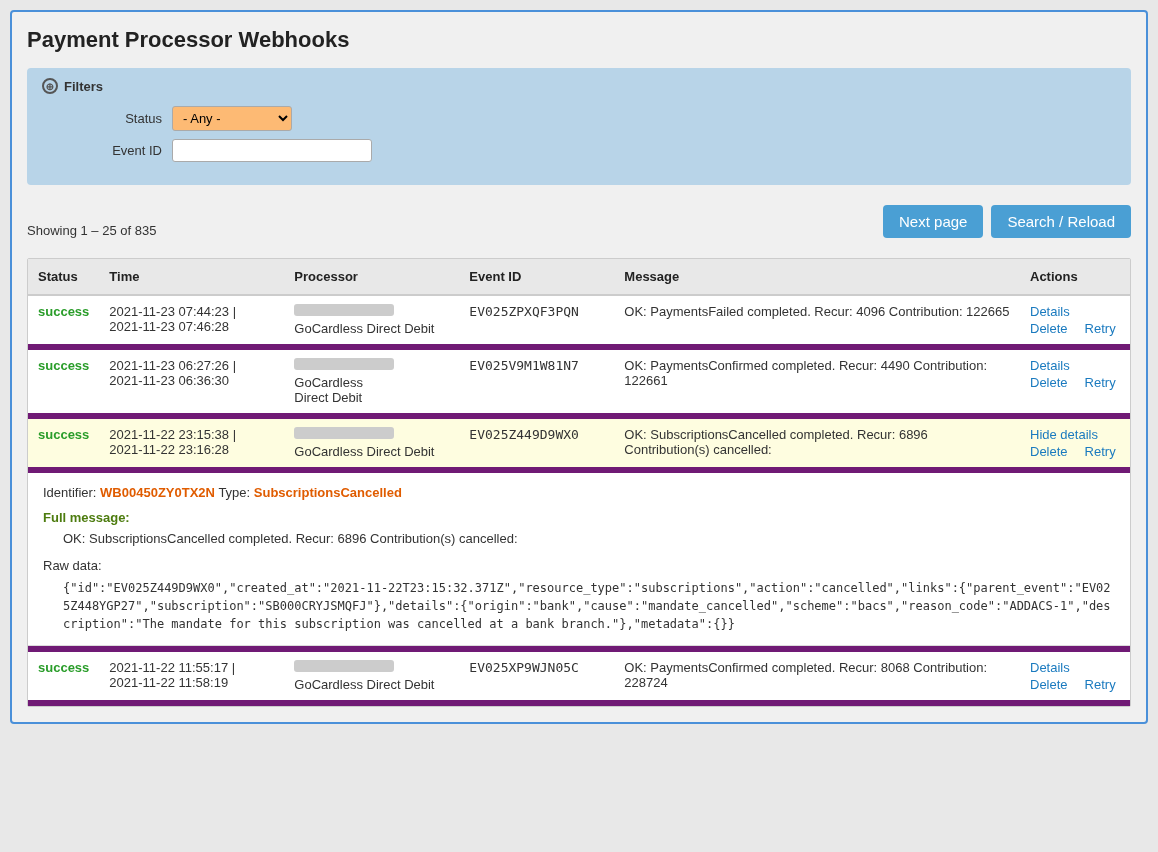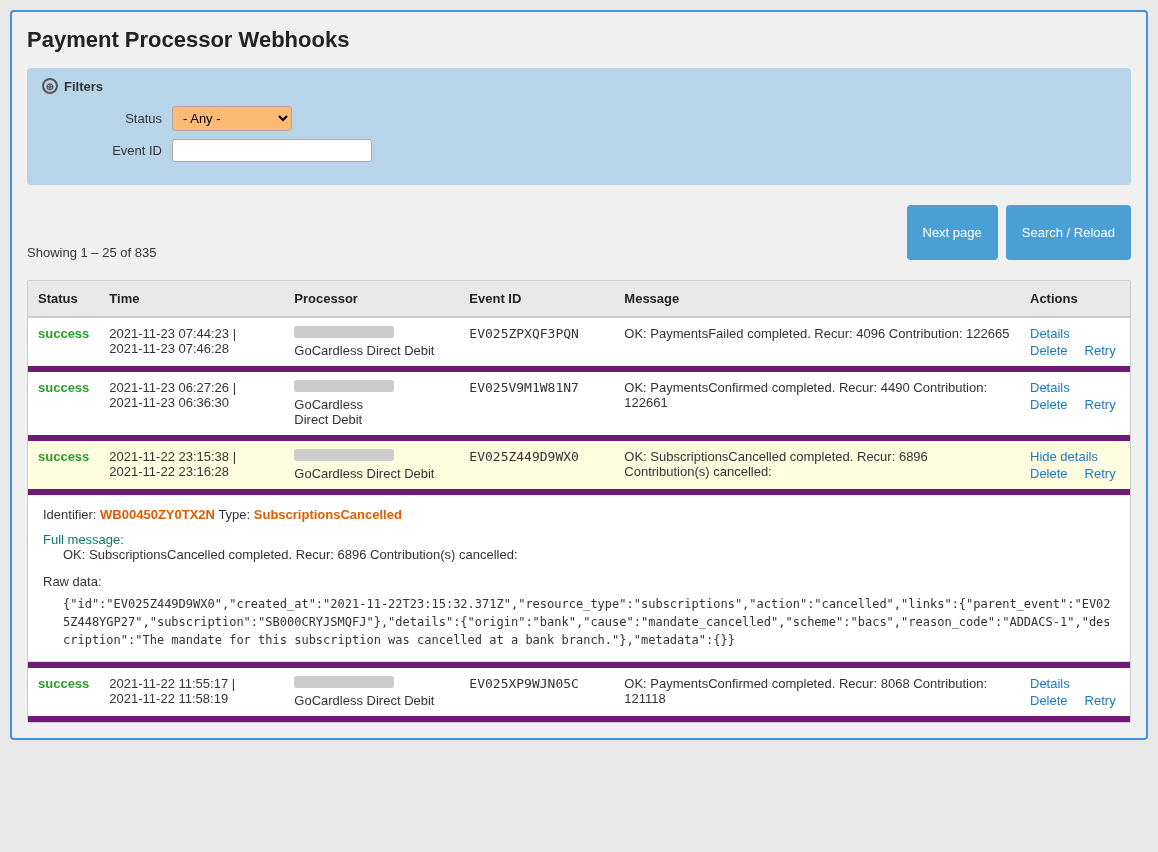--- a/index.html
+++ b/index.html
@@ -92,22 +92,22 @@
     }
     .toolbar-buttons {
       display: flex;
       gap: 8px;
     }
     .btn-blue {
       background: #4a9fd4;
       color: white;
       border: none;
       border-radius: 4px;
-      padding: 20px 16px;
-      font-size: 13px;
+      padding: 8px 16px;
+      font-size: 15px;
       cursor: pointer;
       font-weight: normal;
     }
     .table-container {
       background: white;
       border: 1px solid #ccc;
       border-radius: 2px;
     }
     table {
       width: 100%;
@@ -198,21 +198,23 @@
     }
     .detail-type-label {
       color: #333;
     }
     .detail-type-value {
       color: #e05c00;
       font-weight: bold;
     }
     .detail-full-message-label {
       font-size: 13px;
-      color: #0f766e;
+      color: #4d7c0f;
+      margin-bottom: 6px;
+      font-weight: bold;
     }
     .detail-full-message-text {
       font-size: 13px;
       color: #333;
       margin-left: 20px;
       margin-bottom: 12px;
     }
     .detail-raw-label {
       font-size: 13px;
       color: #333;
@@ -367,21 +369,21 @@
         <tr>
           <td class="col-status"><span class="status-success">success</span></td>
           <td class="col-time time-cell">
             2021-11-22 11:55:17 |<br>2021-11-22 11:58:19
           </td>
           <td class="col-processor processor-cell">
             <div class="processor-redacted"></div><br>
             GoCardless Direct Debit
           </td>
           <td class="col-eventid event-id-cell">EV025XP9WJN05C</td>
-          <td class="col-message message-cell">OK: PaymentsConfirmed completed. Recur: 8068 Contribution: 121118</td>
+          <td class="col-message message-cell">OK: PaymentsConfirmed completed. Recur: 8068 Contribution: 228724</td>
           <td class="col-actions actions-cell">
             <div class="actions-group">
               <a class="action-link">Details</a>
               <div class="actions-inline">
                 <a class="action-link">Delete</a>
                 <a class="action-link">Retry</a>
               </div>
             </div>
           </td>
         </tr>

